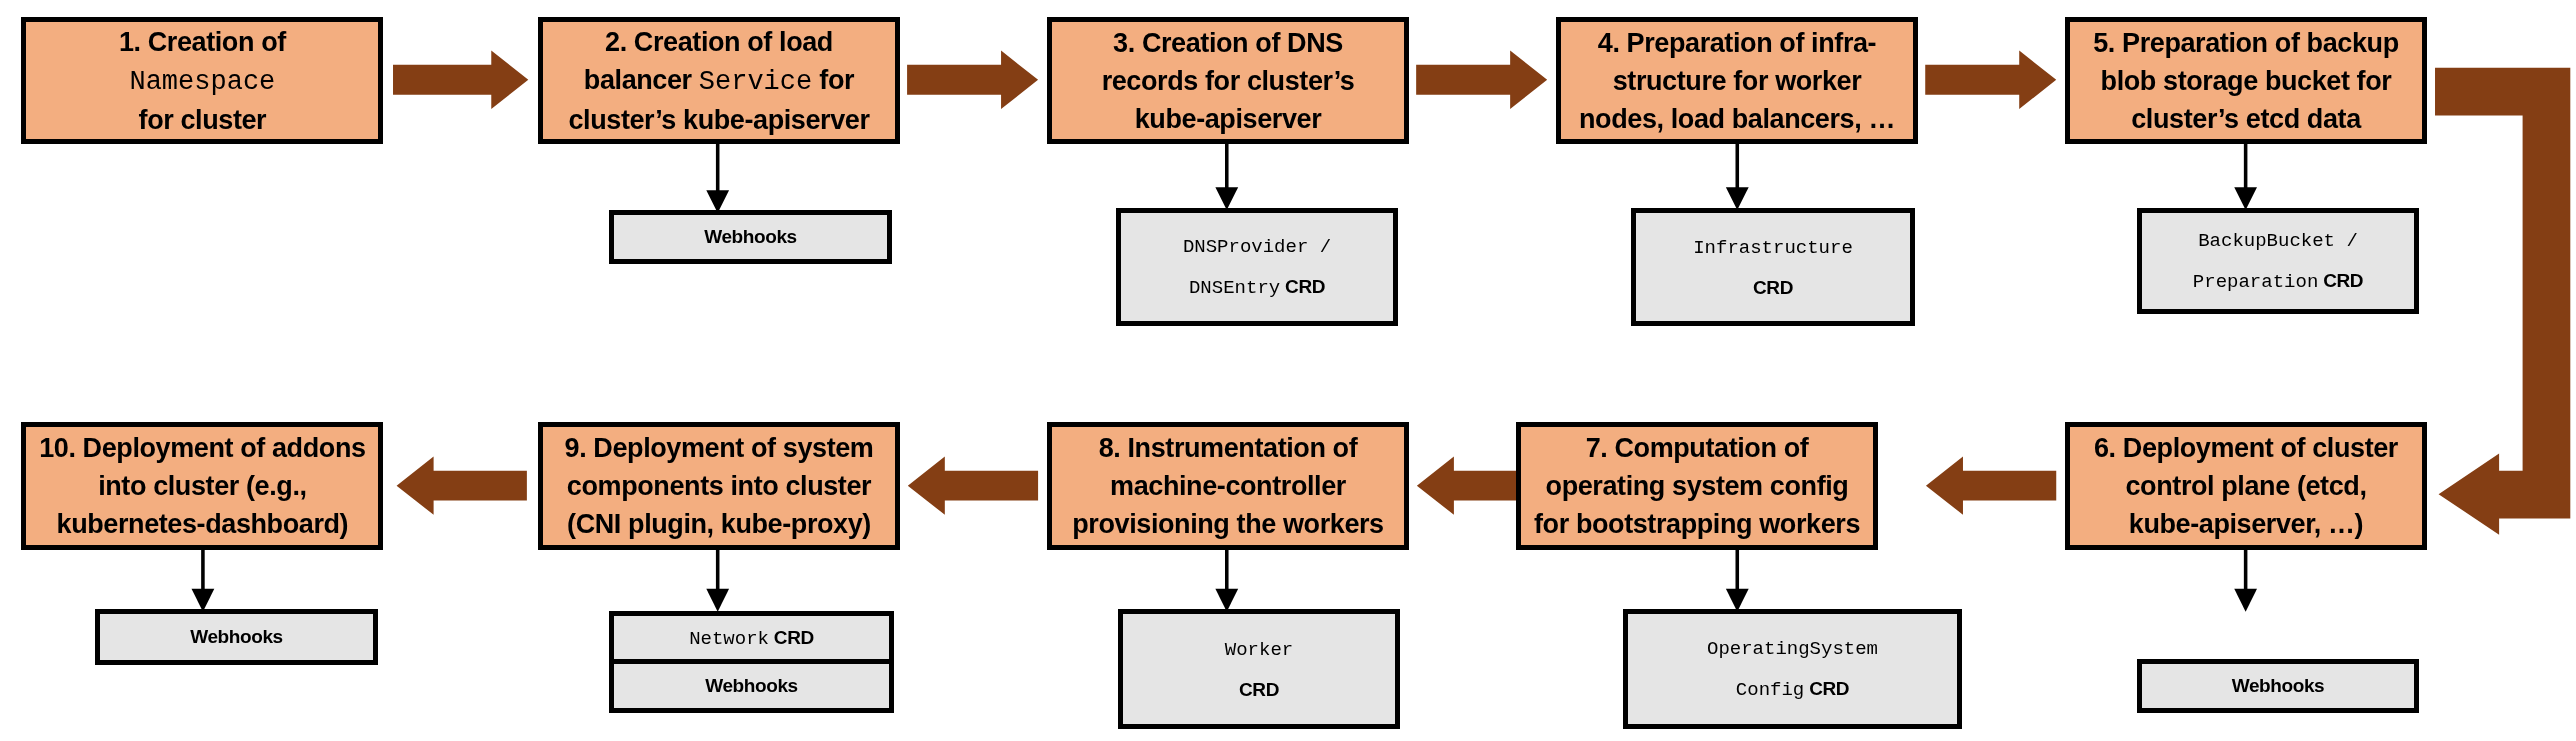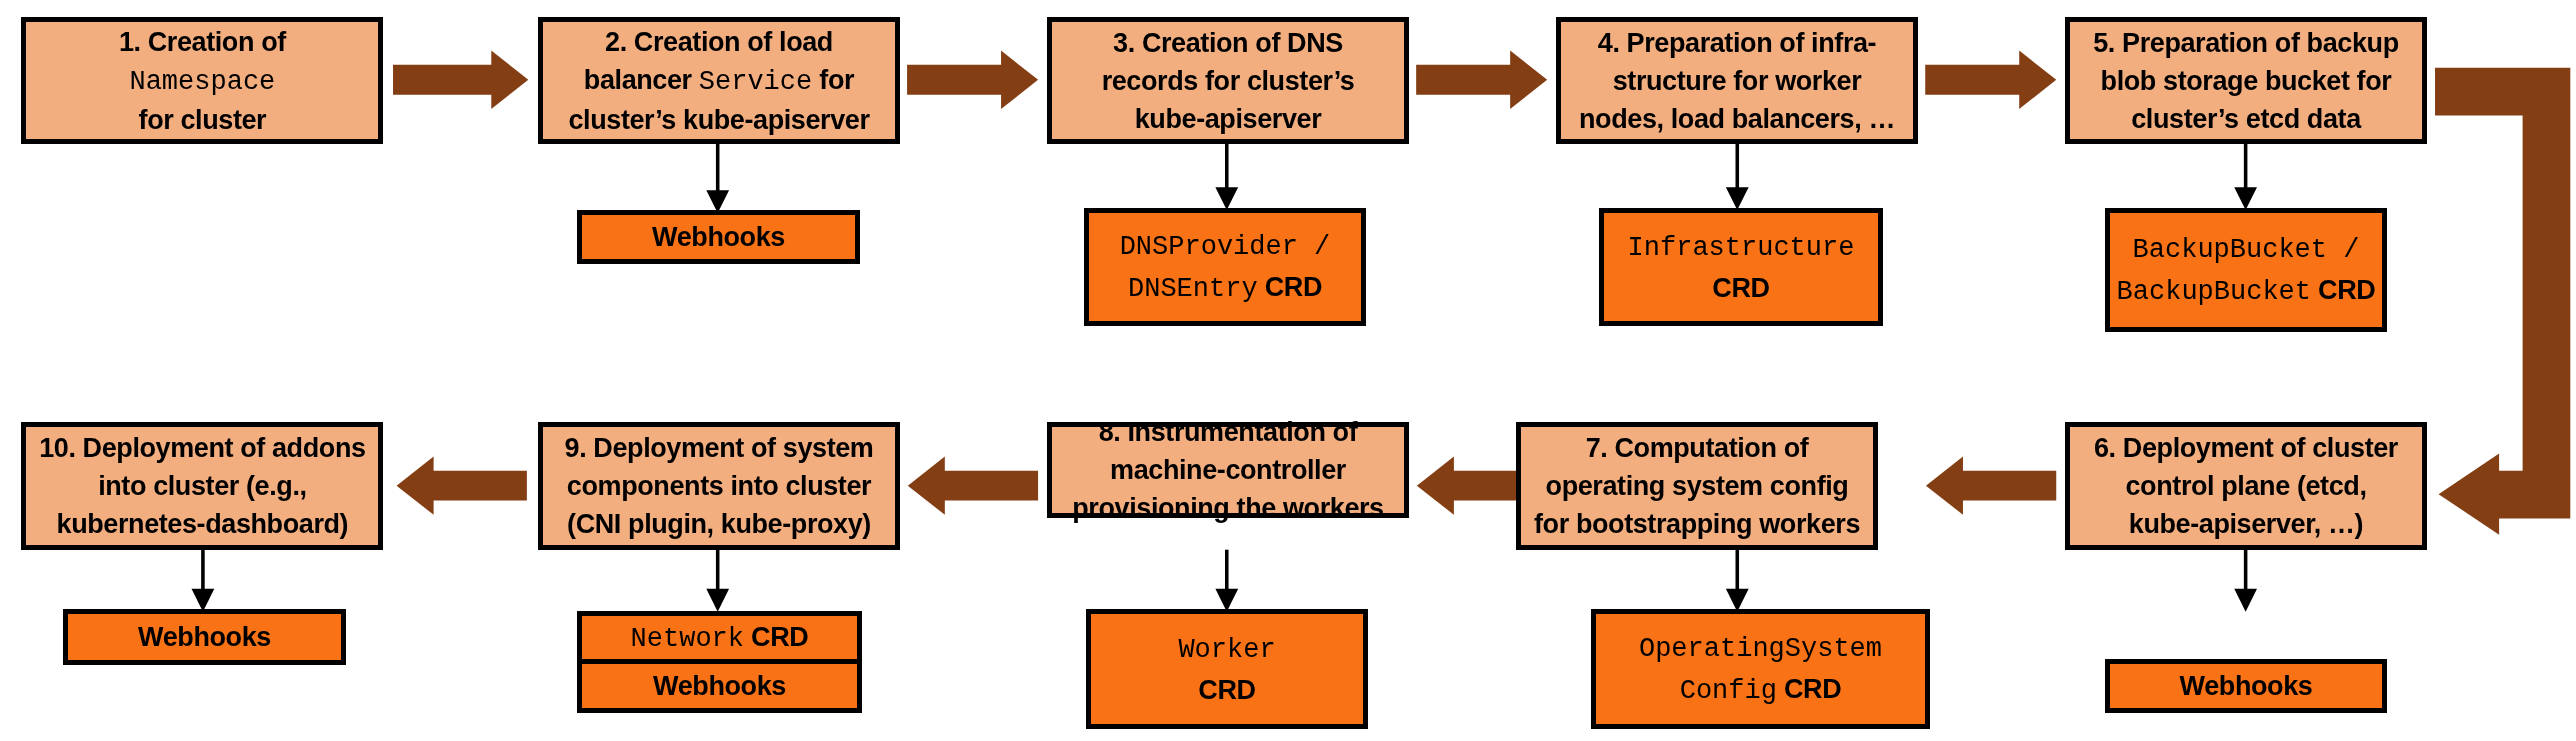--- a/index.html
+++ b/index.html
@@ -3,21 +3,21 @@
 <meta charset="utf-8">
 <style>
   html,body{margin:0;padding:0;background:#fff;}
   .canvas{position:relative;width:2576px;height:742px;background:#FFFFFF;
           font-family:"Liberation Sans",sans-serif;color:#000;overflow:hidden;}
   svg.arrows{position:absolute;left:0;top:0;}
   .box{position:absolute;box-sizing:border-box;border:5.7px solid #000;
        display:flex;flex-direction:column;align-items:center;justify-content:center;
        text-align:center;font-weight:700;letter-spacing:-0.4px;}
   .main{background:#F3AE80;font-size:27px;line-height:38px;}
-  .sub{background:#f97316;font-size:27px;line-height:40px;}
+  .sub{background:#e5e5e5;font-size:19px;line-height:40px;margin-left:32px;}
   .ln{white-space:nowrap;}
   .mono{font-family:"Liberation Mono","DejaVu Sans Mono",monospace;font-weight:400;letter-spacing:0;}
 </style>
 </head>
 <body>
 
 <div class="canvas">
 
   <svg class="arrows" width="2576" height="742" viewBox="0 0 3618 1042">
 
@@ -107,21 +107,21 @@
     <div class="ln"><span>into cluster (e.g.,</span></div>
     <div class="ln"><span>kubernetes-dashboard)</span></div>
   </div>
 
   <div class="box main" style="left:538px;top:422px;width:362px;height:128px">
     <div class="ln"><span>9. Deployment of system</span></div>
     <div class="ln"><span>components into cluster</span></div>
     <div class="ln"><span>(CNI plugin, kube-proxy)</span></div>
   </div>
 
-  <div class="box main" style="left:1047px;top:422px;width:362px;height:96px">
+  <div class="box main" style="left:1047px;top:422px;width:362px;height:128px">
     <div class="ln"><span>8. Instrumentation of</span></div>
     <div class="ln"><span>machine-controller</span></div>
     <div class="ln"><span>provisioning the workers</span></div>
   </div>
 
   <div class="box main" style="left:1516px;top:422px;width:362px;height:128px">
     <div class="ln"><span>7. Computation of</span></div>
     <div class="ln"><span>operating system config</span></div>
     <div class="ln"><span>for bootstrapping workers</span></div>
   </div>
@@ -139,23 +139,23 @@
   <div class="box sub" style="left:1084px;top:208px;width:282px;height:118px">
     <div class="ln"><span class="mono">DNSProvider /</span></div>
     <div class="ln"><span class="mono">DNSEntry</span><span> CRD</span></div>
   </div>
 
   <div class="box sub" style="left:1599px;top:208px;width:284px;height:118px">
     <div class="ln"><span class="mono">Infrastructure</span></div>
     <div class="ln"><span>CRD</span></div>
   </div>
 
-  <div class="box sub" style="left:2105px;top:208px;width:282px;height:124px">
+  <div class="box sub" style="left:2105px;top:208px;width:282px;height:106px">
     <div class="ln"><span class="mono">BackupBucket /</span></div>
-    <div class="ln"><span class="mono">BackupBucket</span><span> CRD</span></div>
+    <div class="ln"><span class="mono">Preparation</span><span> CRD</span></div>
   </div>
 
   <div class="box sub" style="left:63px;top:609px;width:283px;height:56px">
     <div class="ln"><span>Webhooks</span></div>
   </div>
 
   <div class="box sub" style="left:577px;top:611px;width:285px;height:54px">
     <div class="ln"><span class="mono">Network</span><span> CRD</span></div>
   </div>
   <div class="box sub" style="left:577px;top:659px;width:285px;height:54px">

